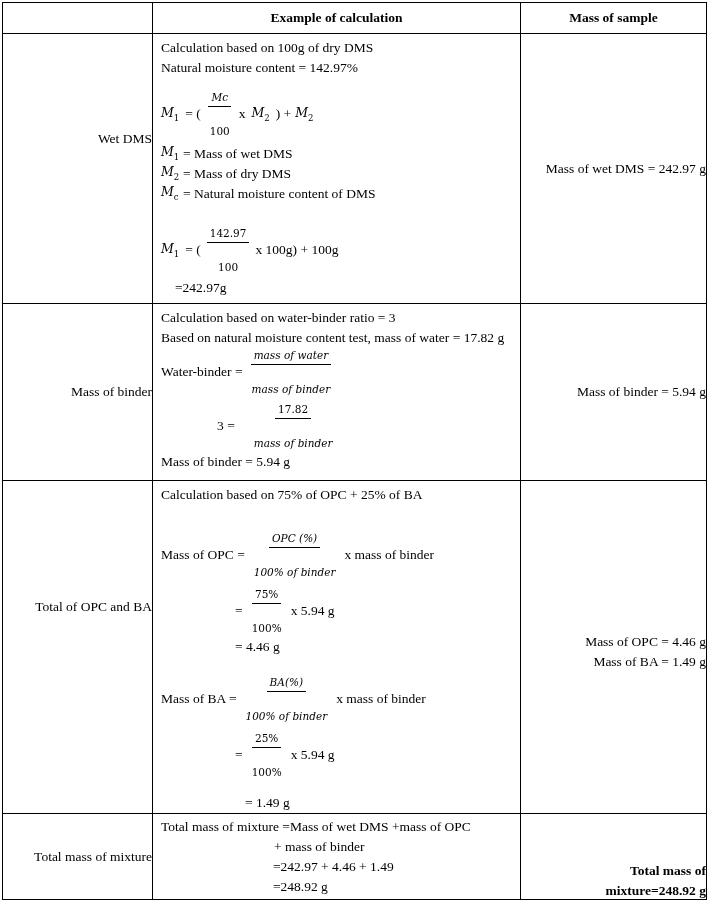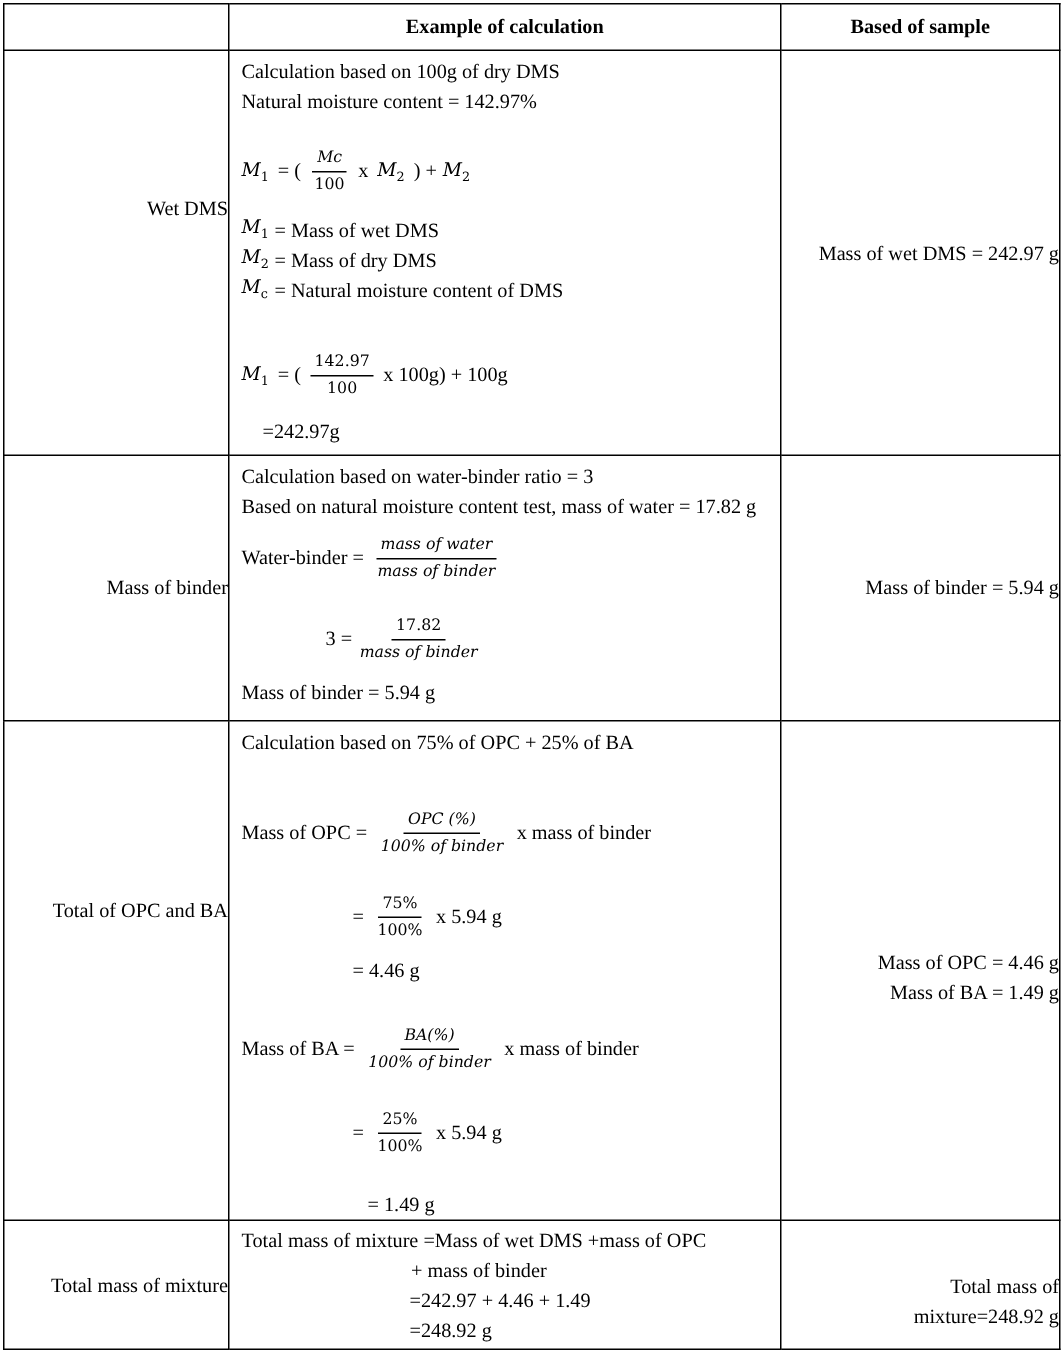--- a/index.html
+++ b/index.html
@@ -10,21 +10,21 @@
   col.c1 { width: 150px; } col.c2 { width: 368px; } col.c3 { width: 186px; }
   th { height: 30px; font-weight: bold; text-align: center; font-size: 13.5px; }
   .label { text-align: right; }
   .mass { text-align: right; line-height: 20px; }
   .calc { vertical-align: top; padding: 4px 0 0 8px; position: relative; }
   .line { height: 20px; line-height: 20px; white-space: nowrap; }
   .gap { height: 16px; }
   .eq { display: flex; align-items: center; white-space: nowrap; height: 40px; }
   .frac { display: inline-flex; flex-direction: column; align-items: center; margin: 0 6px; }
   .frac .num { font-family: "DejaVu Serif", serif; font-size: 10.5px; padding: 0 3px 2px; border-bottom: 1px solid #000; line-height: 13px; }
-  .frac .den { font-family: "DejaVu Serif", serif; font-size: 10.5px; padding: 2px 3px 0; line-height: 13px; }
+  .frac .den { font-family: "DejaVu Serif", serif; font-size: 10.5px; padding: 18px 3px 0; line-height: 13px; }
   .it { font-style: italic; }
   .mvar { font-family: "DejaVu Serif", serif; font-style: italic; font-size: 12.5px; }
   .mvar sub { font-style: normal; font-size: 8.5px; }
   .defline { height: 20px; line-height: 20px; white-space: nowrap; display: flex; align-items: center; }
   .defline .mvar { width: 22px; display: inline-block; }
   .ind1 { padding-left: 56px; }
   .ind3 { padding-left: 74px; }
   .ind4 { padding-left: 84px; }
   .ind5 { padding-left: 14px; }
 </style>
@@ -34,21 +34,21 @@
 <table>
   <colgroup>
       <col class="c1">
       <col class="c2">
       <col class="c3">
     </colgroup>
   <tbody>
       <tr>
     <th></th>
     <th>Example of calculation</th>
-    <th>Based of sample</th>
+    <th>Mass of sample</th>
   </tr>
 
   <tr style="height:270px;">
     <td class="label">
       <span style="position:relative; top:-30px;">Wet DMS</span>
     </td>
     <td class="calc">
       <div class="line">Calculation based on 100g of dry DMS</div>
       <div class="line">Natural moisture content = 142.97%</div>
       <div class="gap"></div>
@@ -103,21 +103,21 @@
       <div class="line">Based on natural moisture content test, mass of water = 17.82 g</div>
       <div class="eq" style="margin-top:4px">
         <span>Water-binder =</span>
         <span class="frac">
           <span class="num it">mass of water</span>
           <span class="den it">mass of binder</span>
         </span>
       </div>
       <div class="eq ind1" style="margin-top:14px">
         <span>3 =</span>
-        <span class="frac" style="margin-left:2px">
+        <span class="frac" style="margin-left:16px">
           <span class="num">17.82</span>
           <span class="den it">mass of binder</span>
         </span>
       </div>
       <div class="line" style="margin-top:6px">Mass of binder = 5.94 g</div>
     </td>
     <td class="mass">
       <span>Mass of binder = 5.94 g</span>
     </td>
   </tr>
@@ -177,20 +177,20 @@
     <td class="label">
       <span>Total mass of mixture</span>
     </td>
     <td class="calc" style="padding-top:3px">
       <div class="line">Total mass of mixture =Mass of wet DMS +mass of OPC</div>
       <div class="line" style="padding-left:113px">+ mass of binder</div>
       <div class="line" style="padding-left:112px">=242.97 + 4.46 + 1.49</div>
       <div class="line" style="padding-left:112px">=248.92 g</div>
     </td>
     <td class="mass">
-      <div style="position:relative; top:11px;">
+      <div style="position:relative; top:24px;font-weight:bold;">
         <div>Total mass of</div>
         <div>mixture=248.92 g</div>
       </div>
     </td>
   </tr>
 </tbody>
   </table>
 
 </body></html>

